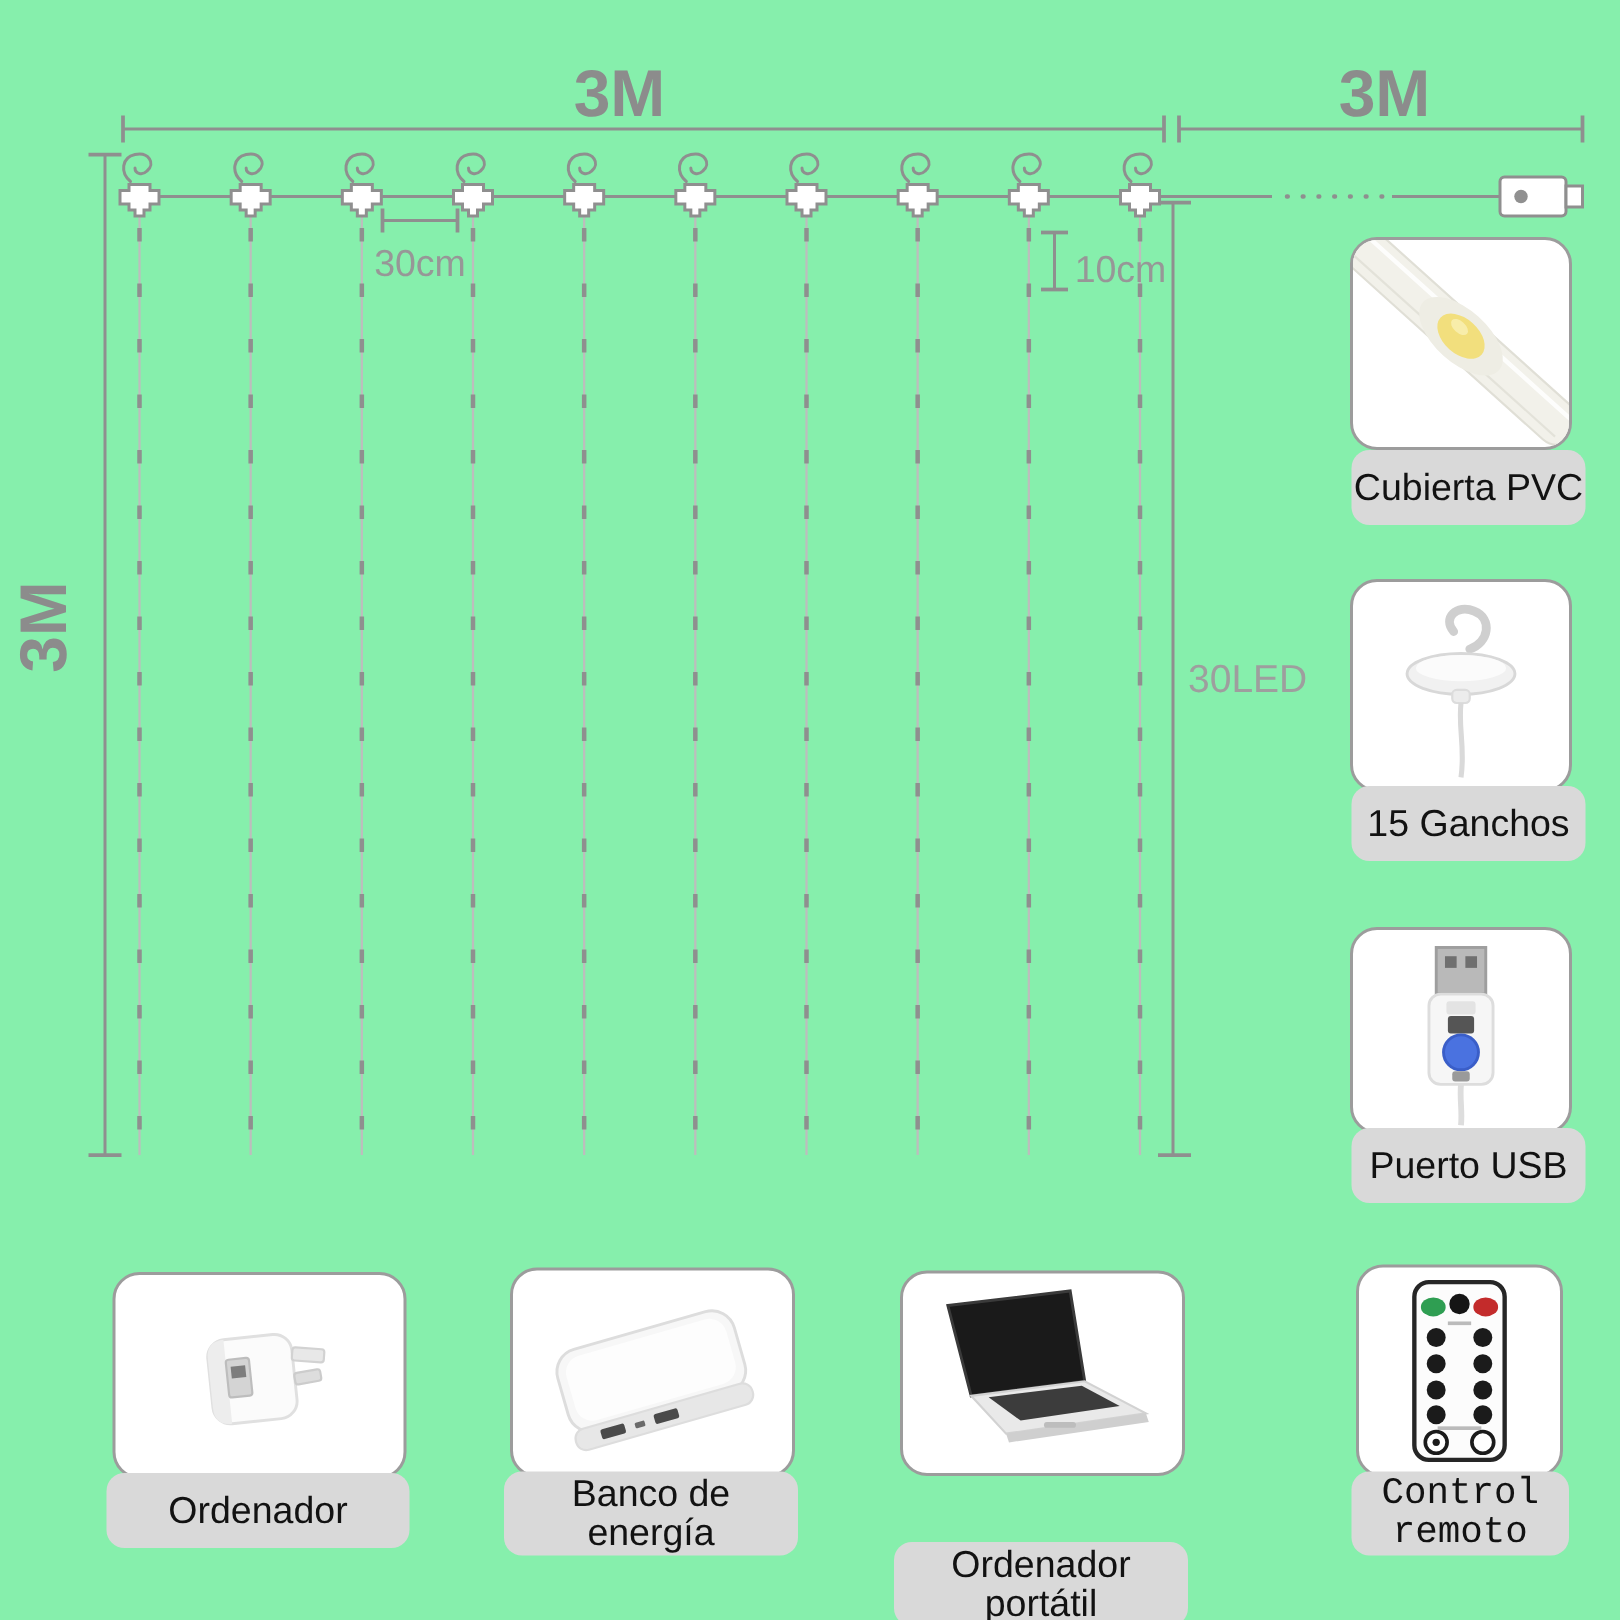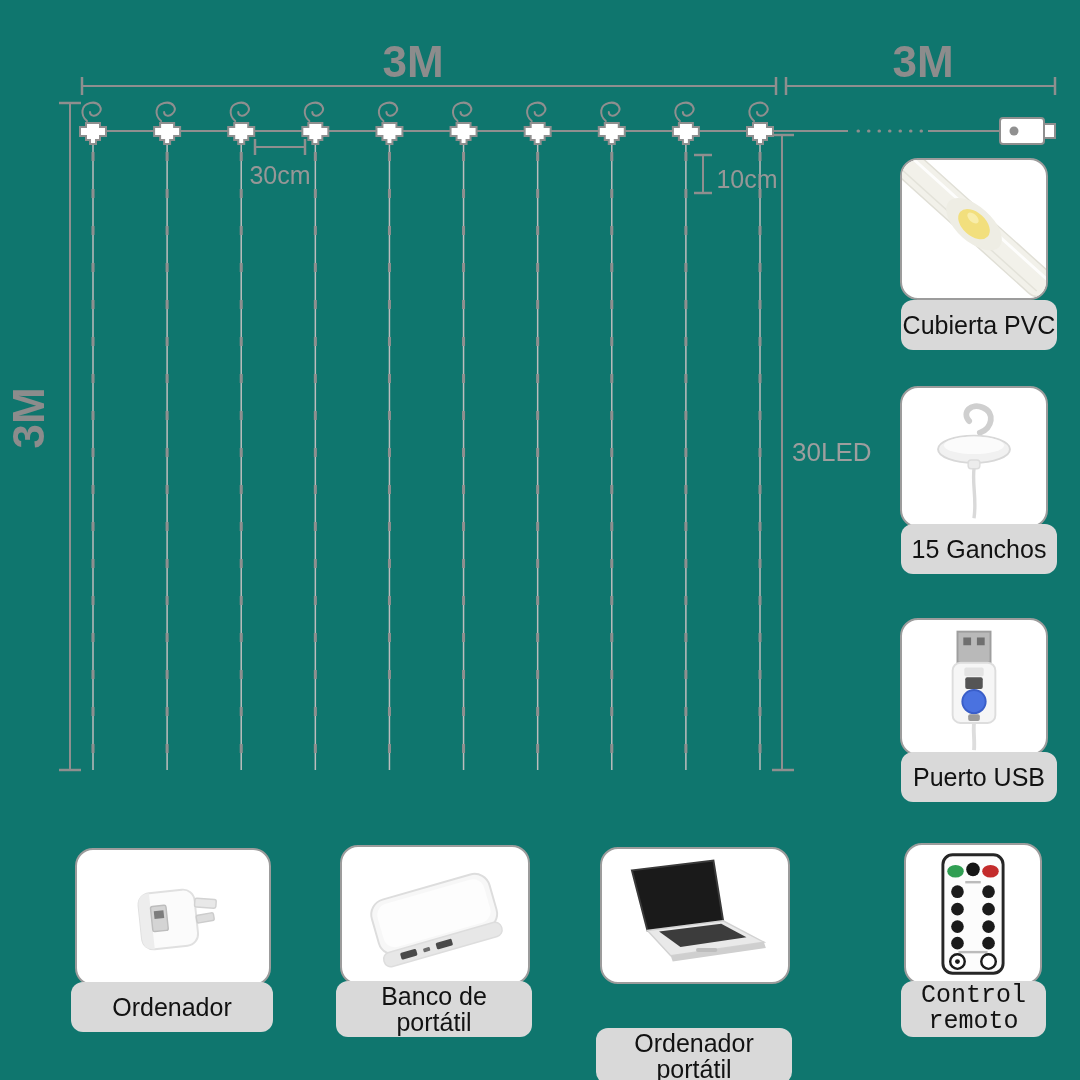--- a/index.html
+++ b/index.html
@@ -1,16 +1,16 @@
 <!DOCTYPE html>
 <html style="--line: #8f8f8f; --dimtext: #8c8c8c; --bandbg: #d9d9d9; --bandtext: #121212;"><head>
 <meta charset="utf-8">
 <style>
   html,body{margin:0;padding:0;background:#ffffff;}
-  #canvas{position:relative;width:1080px;height:1080px;background:#0f766e;overflow:hidden;
+  #canvas{position:relative;width:1080px;height:1080px;background:#86efac;overflow:hidden;
           font-family:"Liberation Sans",sans-serif;}
   svg{display:block;}
   .ln{stroke:var(--line,#8f8f8f);stroke-width:2;fill:none;}
   .tick{stroke:var(--line,#8f8f8f);stroke-width:2.5;}
   text.dim{font-family:"Liberation Sans",sans-serif;font-weight:bold;font-size:44px;fill:var(--dimtext,#8c8c8c);}
   text.small{font-family:"Liberation Sans",sans-serif;font-size:25px;fill:#979797;}
   text.small30{font-family:"Liberation Sans",sans-serif;font-size:26px;fill:#9e9e9e;}
   .card{position:absolute;}
   .cardbox{position:relative;border:2px solid #9c9c9c;border-radius:18px;background:#fff;overflow:hidden;box-sizing:border-box;}
   .cardbox svg{width:100%;height:100%;}
@@ -212,21 +212,21 @@
         <g transform="rotate(-16 95 72)">
           <rect x="32" y="40" width="126" height="58" rx="16" fill="#f7f7f7" stroke="#dddddd" stroke-width="2"></rect>
           <rect x="38" y="45" width="114" height="46" rx="12" fill="#fdfdfd"></rect>
           <rect x="32" y="94" width="126" height="15" rx="7" fill="#e7e7e7" stroke="#dddddd" stroke-width="1.5"></rect>
           <rect x="50" y="98" width="17" height="7" rx="1.5" fill="#4a4a4a"></rect>
           <rect x="74" y="100" width="7" height="4" rx="1" fill="#6a6a6a"></rect>
           <rect x="88" y="98" width="17" height="7" rx="1.5" fill="#4a4a4a"></rect>
         </g>
       </svg>
     </div>
-    <div class="band" style="left:-4px;top:136px;width:196px;">Banco de portátil</div>
+    <div class="band" style="left:-4px;top:136px;width:196px;">Banco de energía</div>
   </div>
 
   <div class="card" style="left:600px;top:847px;width:190px;">
     <div class="cardbox" style="width:190px;height:137px;">
       <svg viewBox="0 0 190 137">
         <polygon points="30,22 114,12 124,74 46,84" fill="#1a1a1a" stroke="#3a3a3a" stroke-width="2"></polygon>
         <polygon points="46,84 124,74 166,96 70,110" fill="#e9e9e9" stroke="#d2d2d2" stroke-width="1.5"></polygon>
         <polygon points="58,85 122,77 148,91 80,101" fill="#3c3c3c"></polygon>
         <polygon points="70,110 166,96 168,102 72,116" fill="#cfcfcf"></polygon>
         <rect x="96" y="102" width="22" height="4" rx="2" fill="#bdbdbd"></rect>

